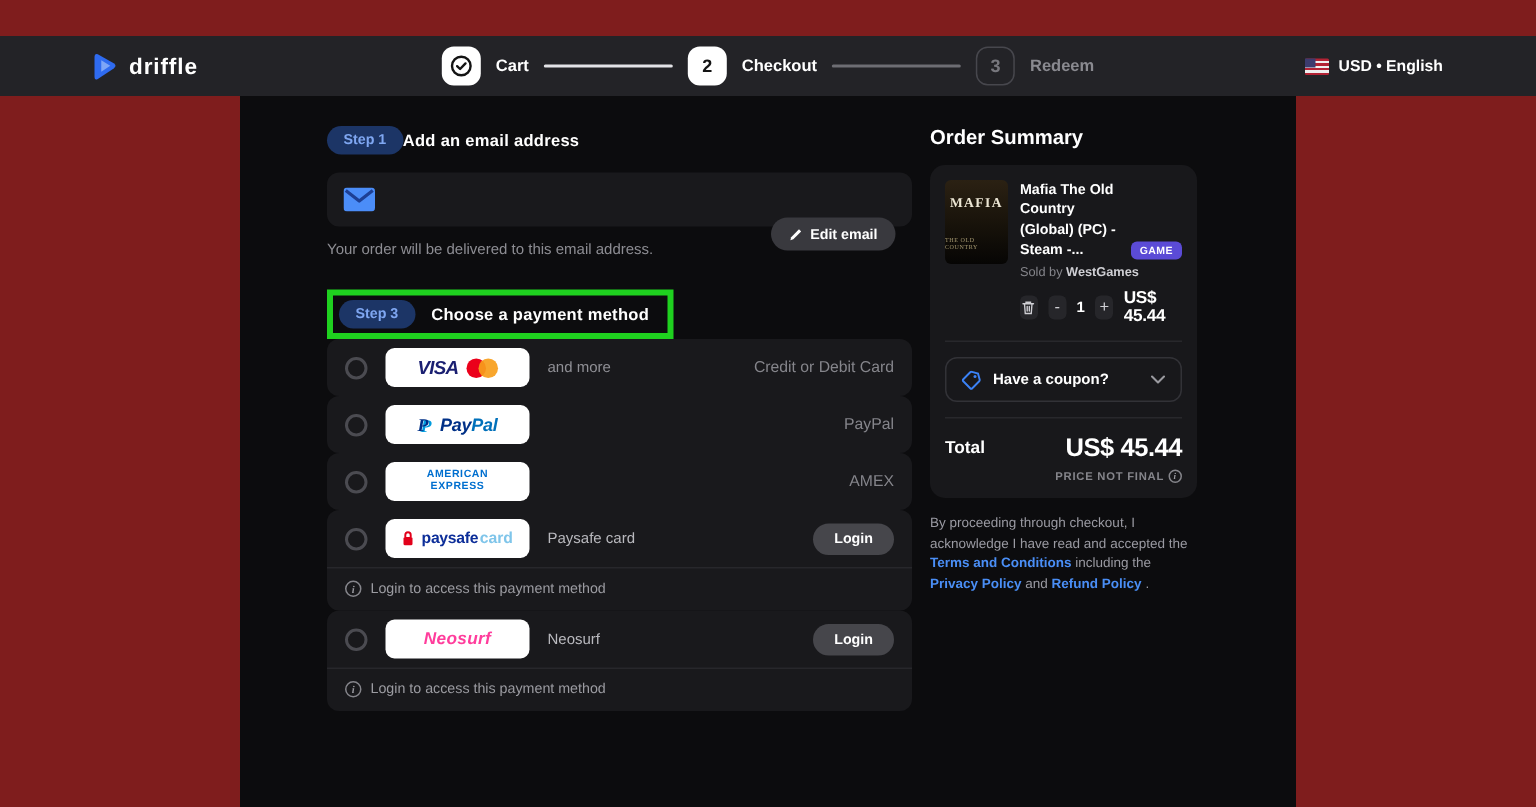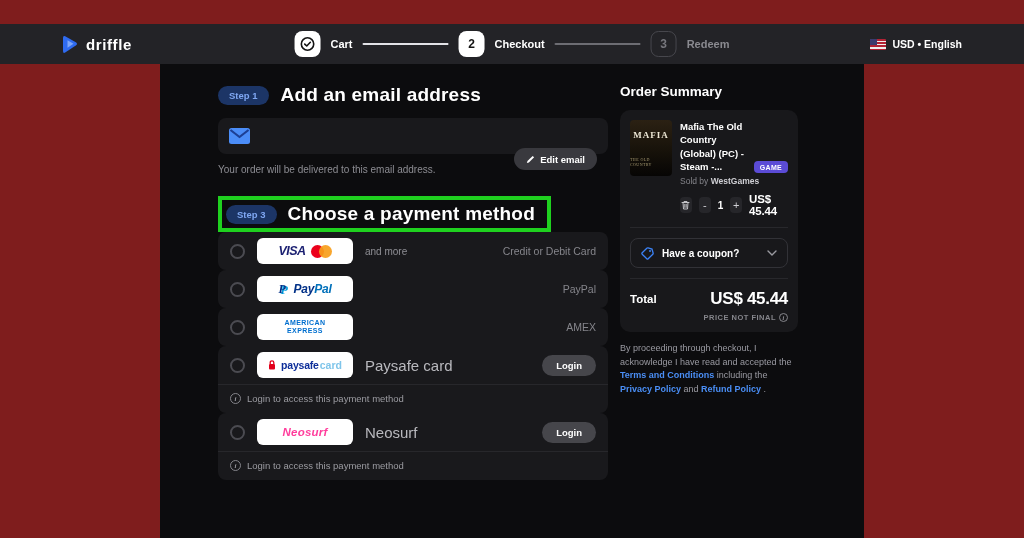--- a/index.html
+++ b/index.html
@@ -27,43 +27,43 @@
   .step-line { width:86px; height:2px; border-radius:1px; background:#e3e3e7; }
   .step-line.dim { background:#6d6d73; }
   .locale { display:flex; align-items:center; gap:6px; }
   .flag { width:16px; height:11px; border-radius:1px; position:relative; flex:0 0 auto;
     background:repeating-linear-gradient(180deg,#b22234 0 1.6px,#efefef 1.6px 3.2px); }
   .flag::after { content:""; position:absolute; left:0; top:0; width:7px; height:6px; background:#3c3b6e; }
   .locale-text { color:#fff; font-size:10.5px; font-weight:bold; }
 
   
   .col-left { position:absolute; left:218px; top:84px; width:390px; }
-  .step-head { display:flex; align-items:center; gap:12px; }
+  .step-head { display:flex; align-items:center; }
   .badge-step { background:#1c3566; color:#7fa7f2; font-size:9.5px; font-weight:bold;
     padding:4px 11px; border-radius:11px; flex:0 0 auto; }
-  .section-title { color:#fff; font-size:19px; font-weight:bold; letter-spacing:.2px; }
+  .section-title { color:#fff; font-size:11px; font-weight:bold; letter-spacing:.2px; }
 
   .email-card { margin-top:12px; height:36px; background:#19191c; border-radius:8px;
     display:flex; align-items:center; padding:0 11px; }
   .edit-btn { margin-left:auto; background:#39393e; border:none; border-radius:13px; height:22px;
     padding:0 12px; display:flex; align-items:center; gap:5px; color:#fff; font-size:9.5px;
     font-weight:bold; cursor:pointer; font-family:inherit;margin-top:46px; }
   .delivery-note { margin-top:10px; color:#8d8d93; font-size:10px; }
 
   .step2-wrap { margin-top:21px; }
   .green-box { display:inline-flex; align-items:center; gap:11px; border:4px solid #1fd11f;
     padding:3px 12px 3px 4px; background:#0c0c0e; }
 
   .pay-card { margin-top:0; background:#19191c; border-radius:8px; overflow:hidden; }
   .pay-row { height:38px; display:flex; align-items:center; padding:0 12px; gap:12px; cursor:pointer; }
   .radio { width:15px; height:15px; border-radius:50%; border:2px solid #4b4b51; flex:0 0 auto; background:transparent; }
   .logo-box { background:#fff; border-radius:6px; height:26px; min-width:96px; display:flex;
     align-items:center; justify-content:center; gap:5px; padding:0 10px; flex:0 0 auto; }
   .caption-dim { color:#8f8f95; font-size:10px; }
-  .caption-lt { color:#b9b9be; font-size:15px;text-align:right; }
+  .caption-lt { color:#b9b9be; font-size:10px;text-align:right; }
   .right-label { margin-left:auto; color:#85858b; font-size:10.5px; }
   .login-btn { margin-left:auto; background:#46464b; border:none; color:#fff; font-size:9.5px;
     font-weight:bold; border-radius:12px; padding:5px 14px; cursor:pointer; font-family:inherit; }
   .pay-divider { height:1px; background:#27272b; }
   .pay-note { display:flex; align-items:center; gap:6px; padding:8px 12px 9px; color:#9b9ba1; font-size:9.5px; }
   .info-circ { width:11px; height:11px; border:1px solid #85858b; border-radius:50%; display:flex;
     align-items:center; justify-content:center; font-size:7px; color:#9b9ba1; flex:0 0 auto;
     font-family:"Liberation Serif",serif; font-style:italic; font-weight:bold; }
 
   

